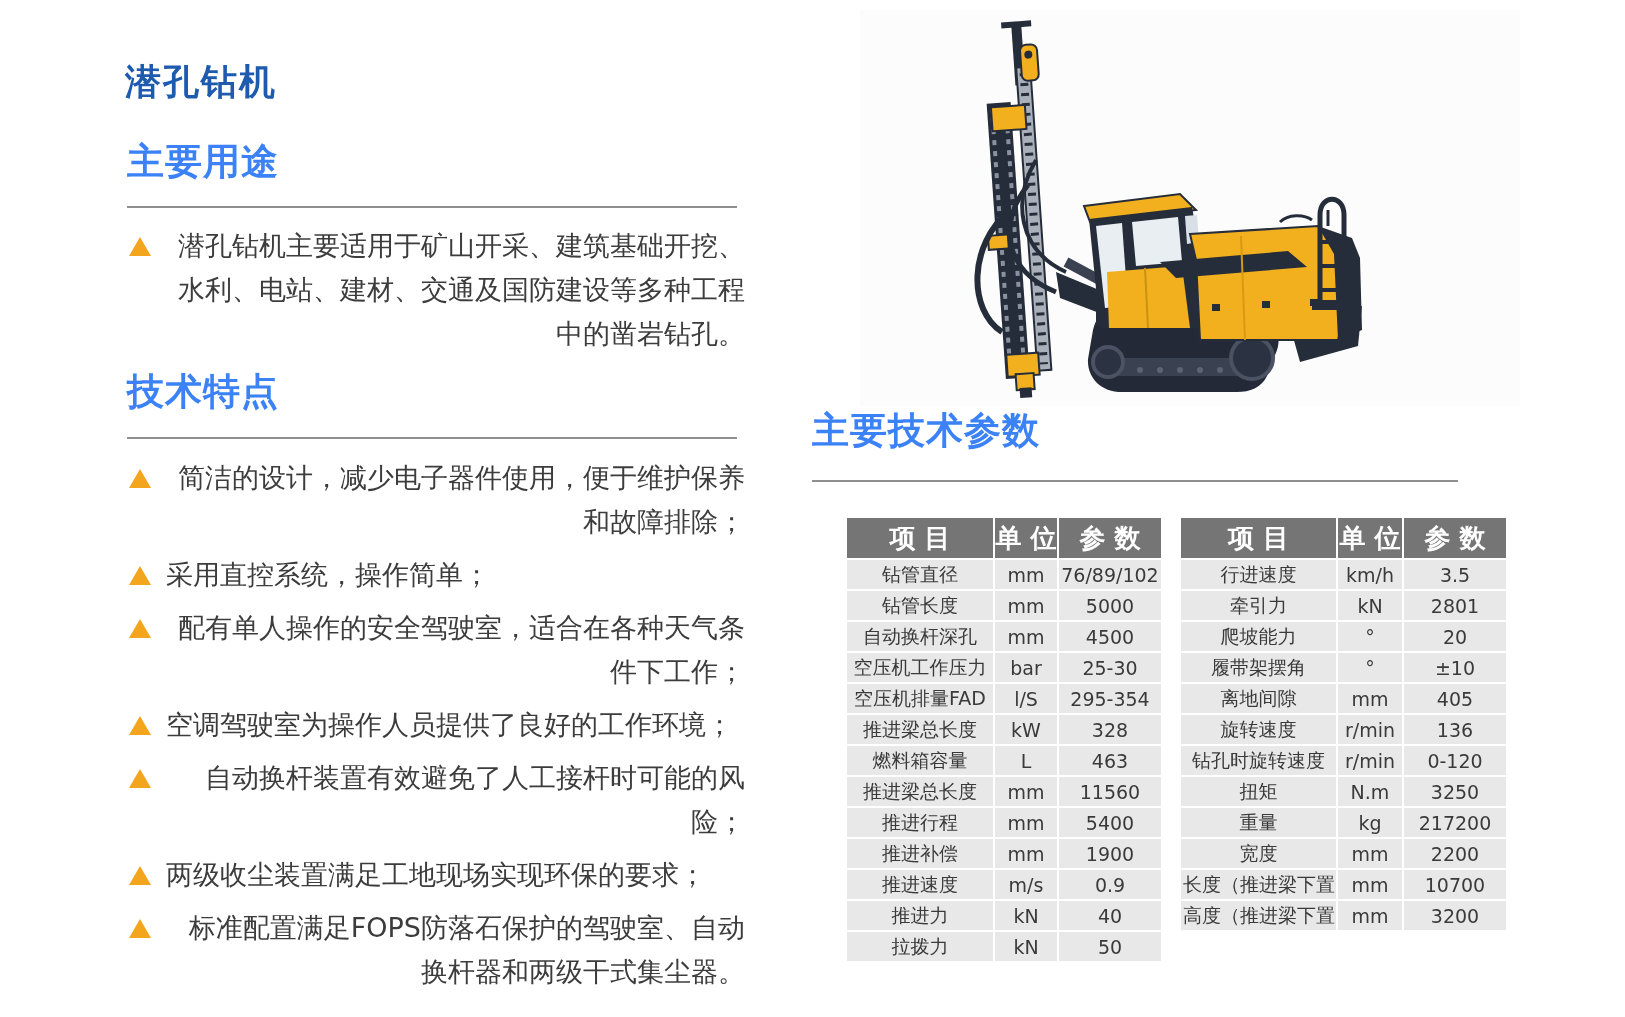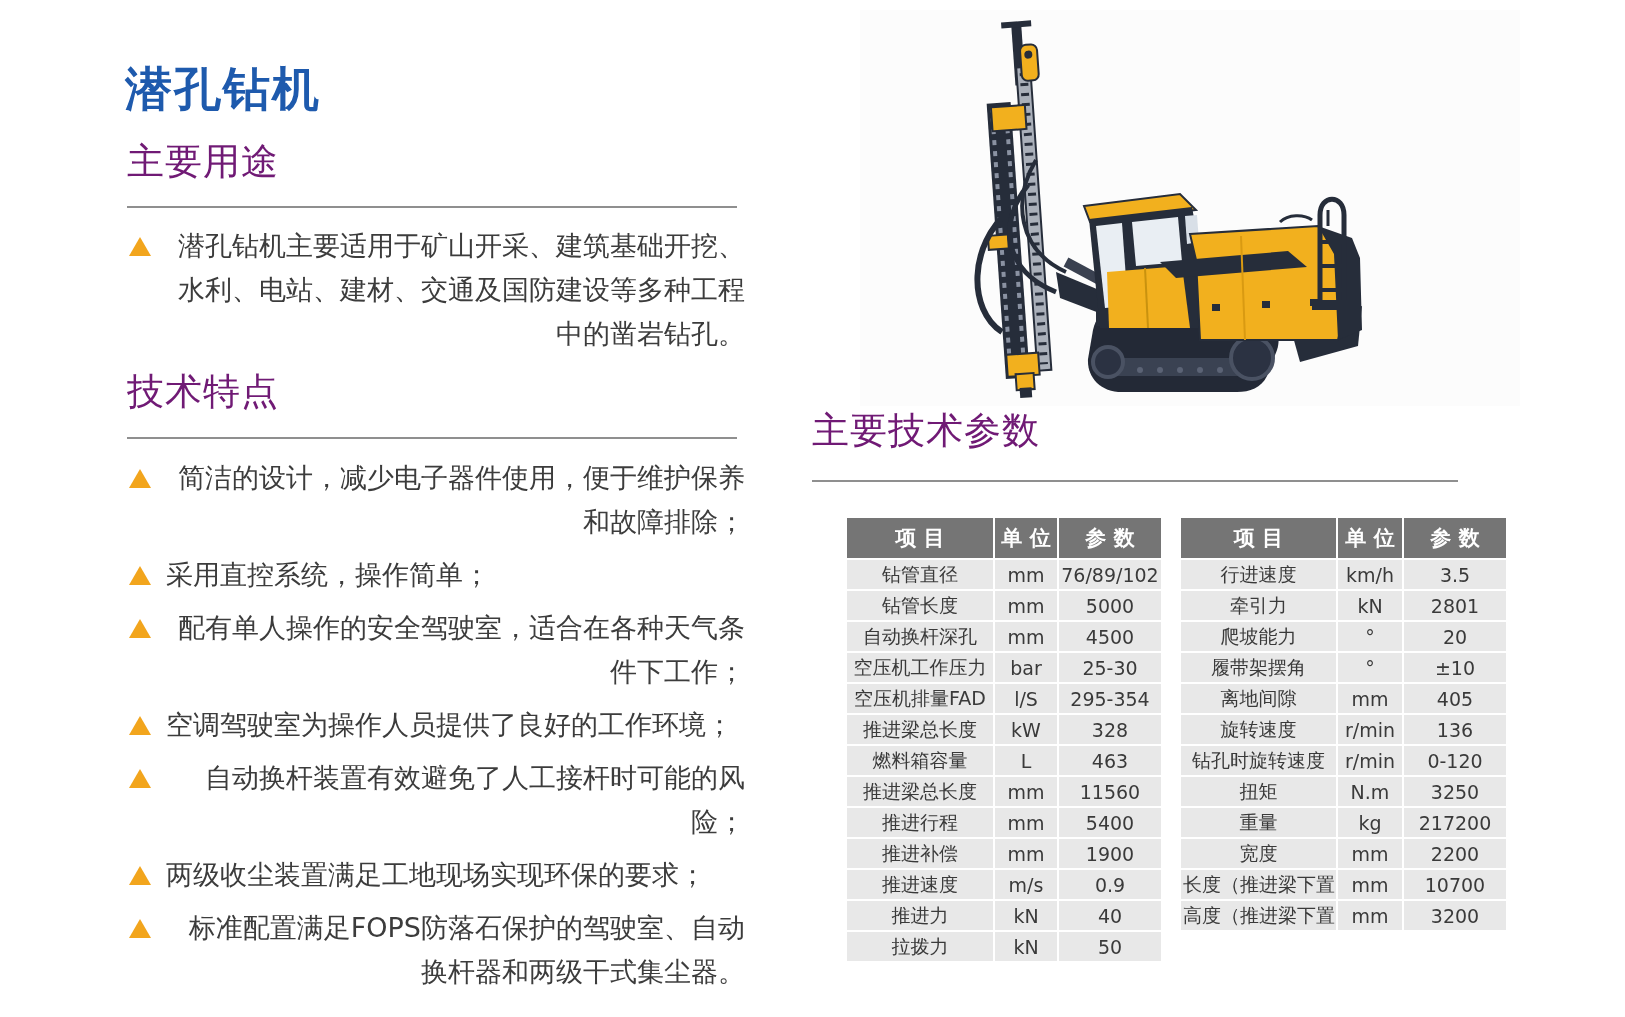--- a/index.html
+++ b/index.html
@@ -6,26 +6,26 @@
   .page{
     position:relative;
     width:1625px;height:1017px;
     background:#ffffff;
     font-family:"DejaVu Sans","Liberation Sans",sans-serif;
     overflow:hidden;
   }
   
   .doc-title{
     position:absolute;left:125px;top:58px;
-    font-size:47px;font-weight:bold;color:var(--accent-blue,#1E5AAD);
+    font-size:36px;font-weight:bold;color:var(--accent-blue,#1E5AAD);
     letter-spacing:2px;
   }
   .sec-heading{
     position:absolute;
-    font-size:37px;font-weight:normal;color:#701a75;letter-spacing:1px;
+    font-size:37px;font-weight:bold;color:#3b82f6;letter-spacing:1px;
   }
   .h-uses{left:127px;top:137px;}
   .h-features{left:127px;top:367px;}
   .h-specs{left:812px;top:406px;}
   .rule{
     position:absolute;height:2px;background:#8f8f8f;
   }
   .rule-uses{left:127px;top:206px;width:610px;}
   .rule-features{left:127px;top:437px;width:610px;}
   .rule-specs{left:812px;top:480px;width:646px;}
@@ -51,21 +51,21 @@
   
   table.spec{
     position:absolute;top:516px;
     border-collapse:separate;border-spacing:2px;
     table-layout:fixed;
   }
   .tbl-left{left:845px;width:318px;}
   .tbl-right{left:1179px;width:329px;}
   table.spec th{
     background:#757575;color:#ffffff;
-    font-size:21px;font-weight:bold;
+    font-size:26px;font-weight:bold;
     height:40px;padding:0;text-align:center;vertical-align:middle;
     white-space:pre;
   }
   table.spec td{
     background:#e8e8e8;color:#3a3a3a;
     font-size:19px;height:29px;padding:0 2px;
     text-align:center;vertical-align:middle;
     overflow:hidden;white-space:nowrap;
   }
   .tbl-left .c0{width:146px;}

